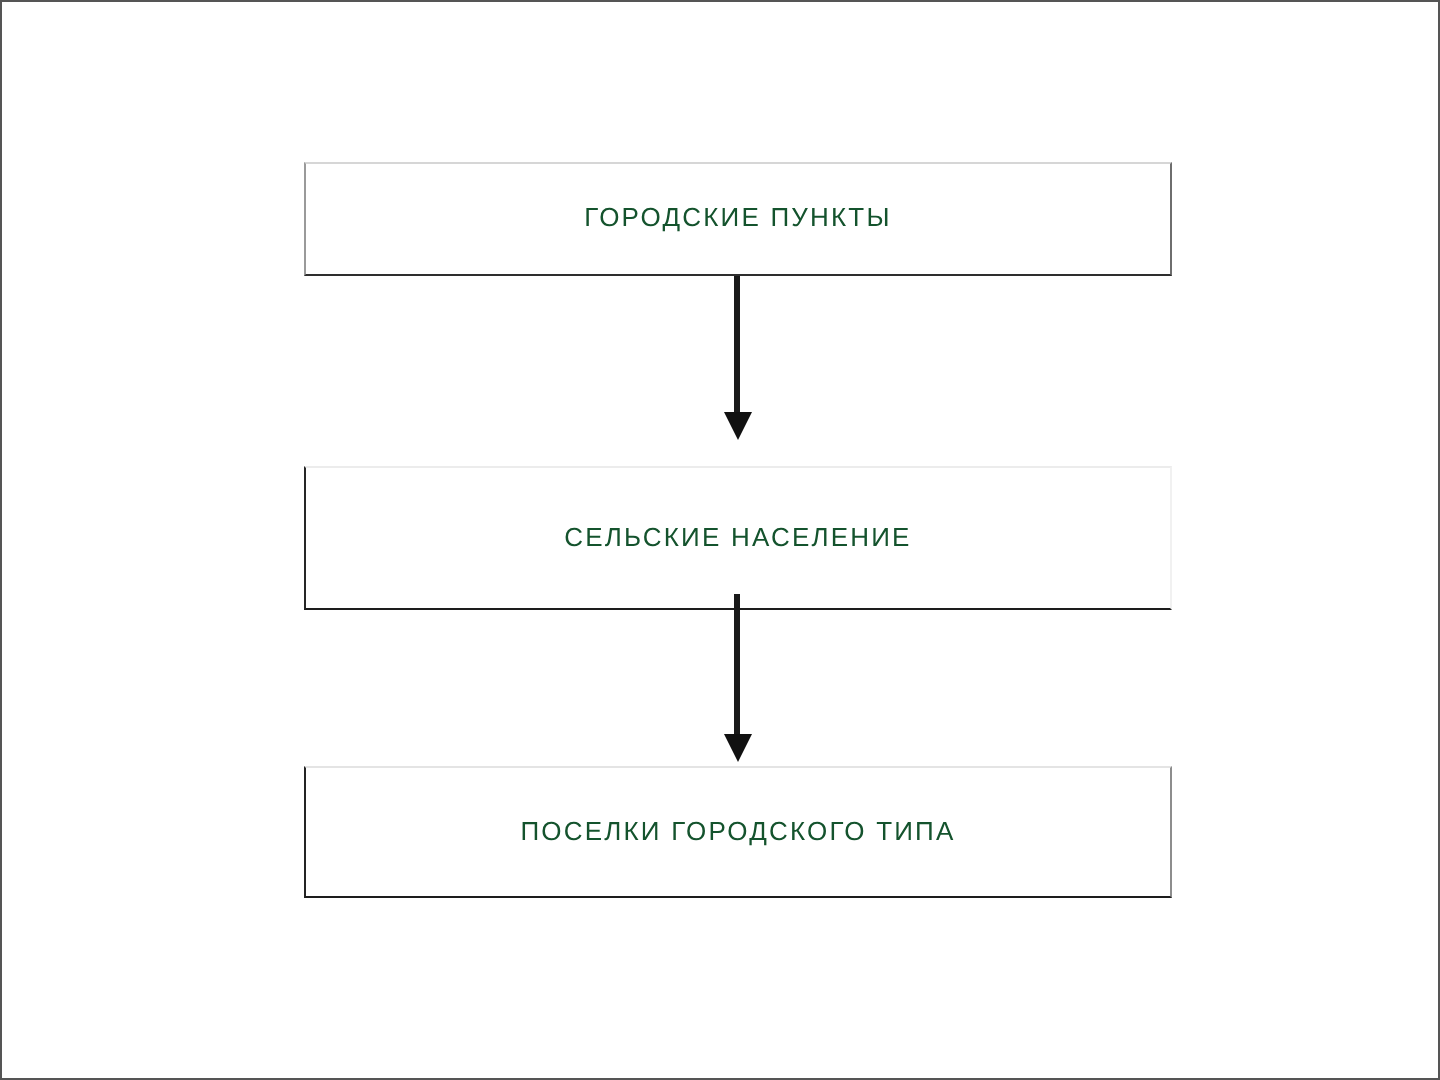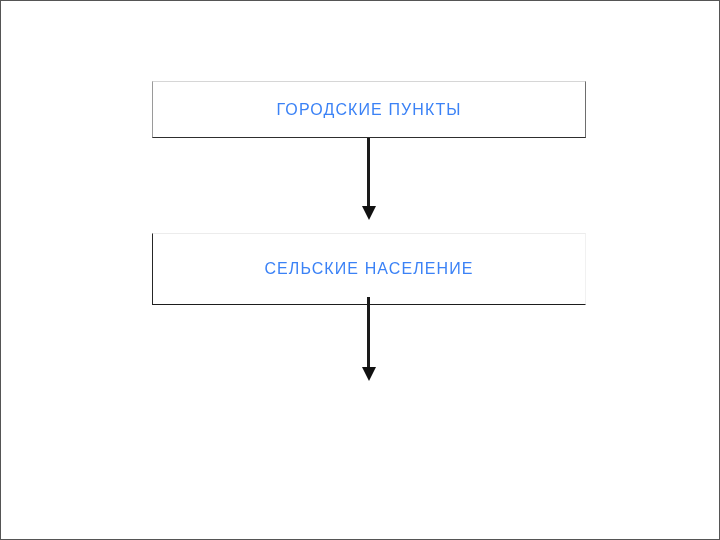--- a/index.html
+++ b/index.html
@@ -34,23 +34,23 @@
     width: 434px;
     background: #ffffff;
     box-sizing: border-box;
     display: flex;
     align-items: center;
     justify-content: center;
   }
 
   .node-label {
     font-family: "Liberation Sans", sans-serif;
-    font-size: 16px;
+    font-size: 13px;
     letter-spacing: 1.1px;
-    color: #3b82f6;
+    color: #14532d;
     white-space: nowrap;
     text-align: center;
     line-height: 1.1;
   }
 
   
   #node-1 {
     top: 80px;
     height: 57px;
     border-top: 1px solid #d6d6d6;
@@ -129,15 +129,18 @@
 
     <div class="node" id="node-2">
       <span class="node-label">СЕЛЬСКИЕ НАСЕЛЕНИЕ</span>
     </div>
 
     <div class="connector" id="connector-2">
       <div class="shaft"></div>
       <div class="head"></div>
     </div>
 
+    <div class="node" id="node-3">
+      <span class="node-label">ПОСЕЛКИ ГОРОДСКОГО ТИПА</span>
+    </div>
 
   </div>
 </div>
 
 </body></html>

